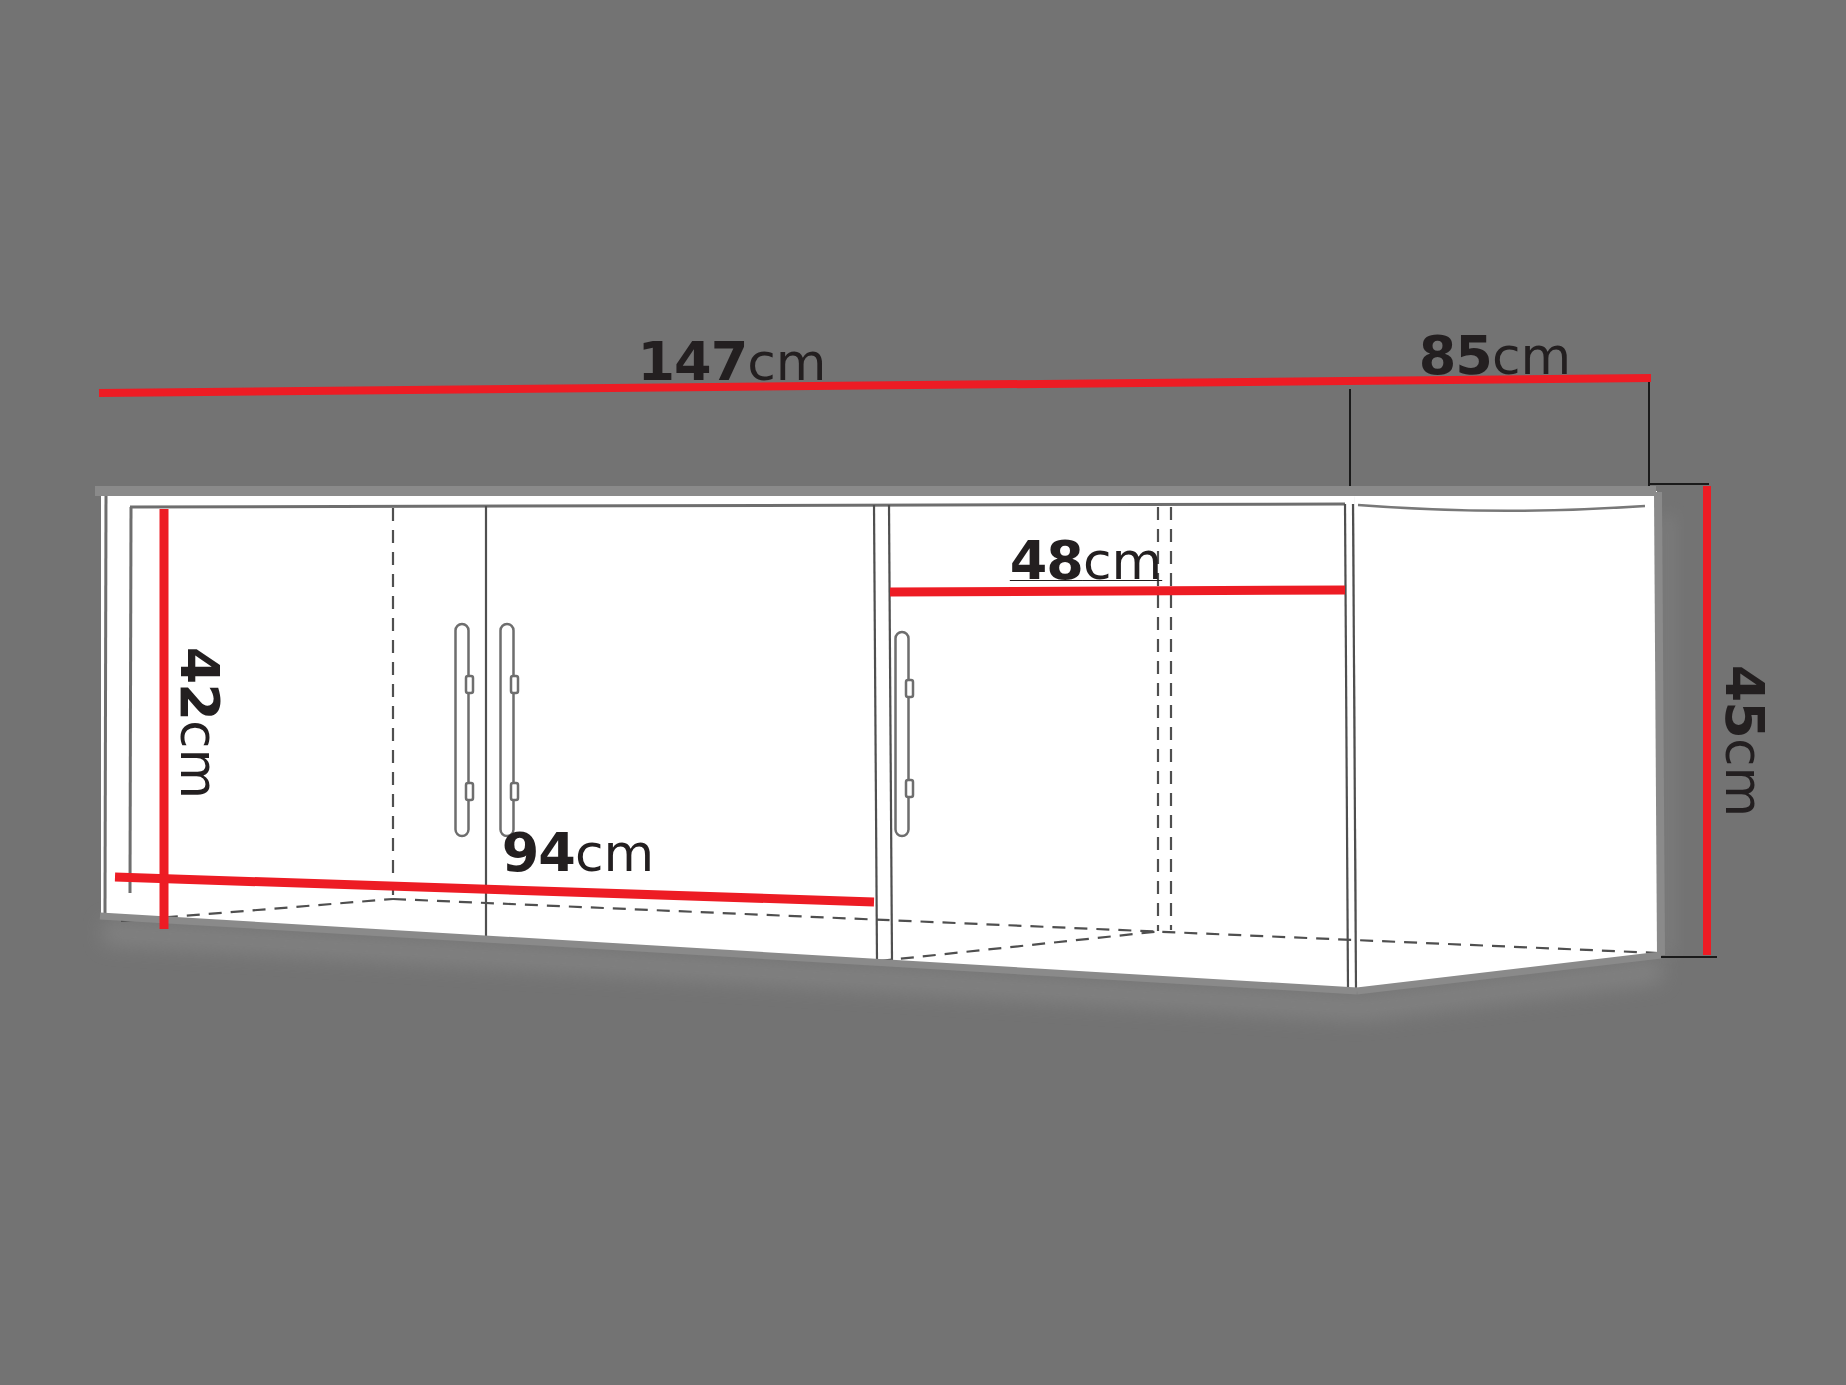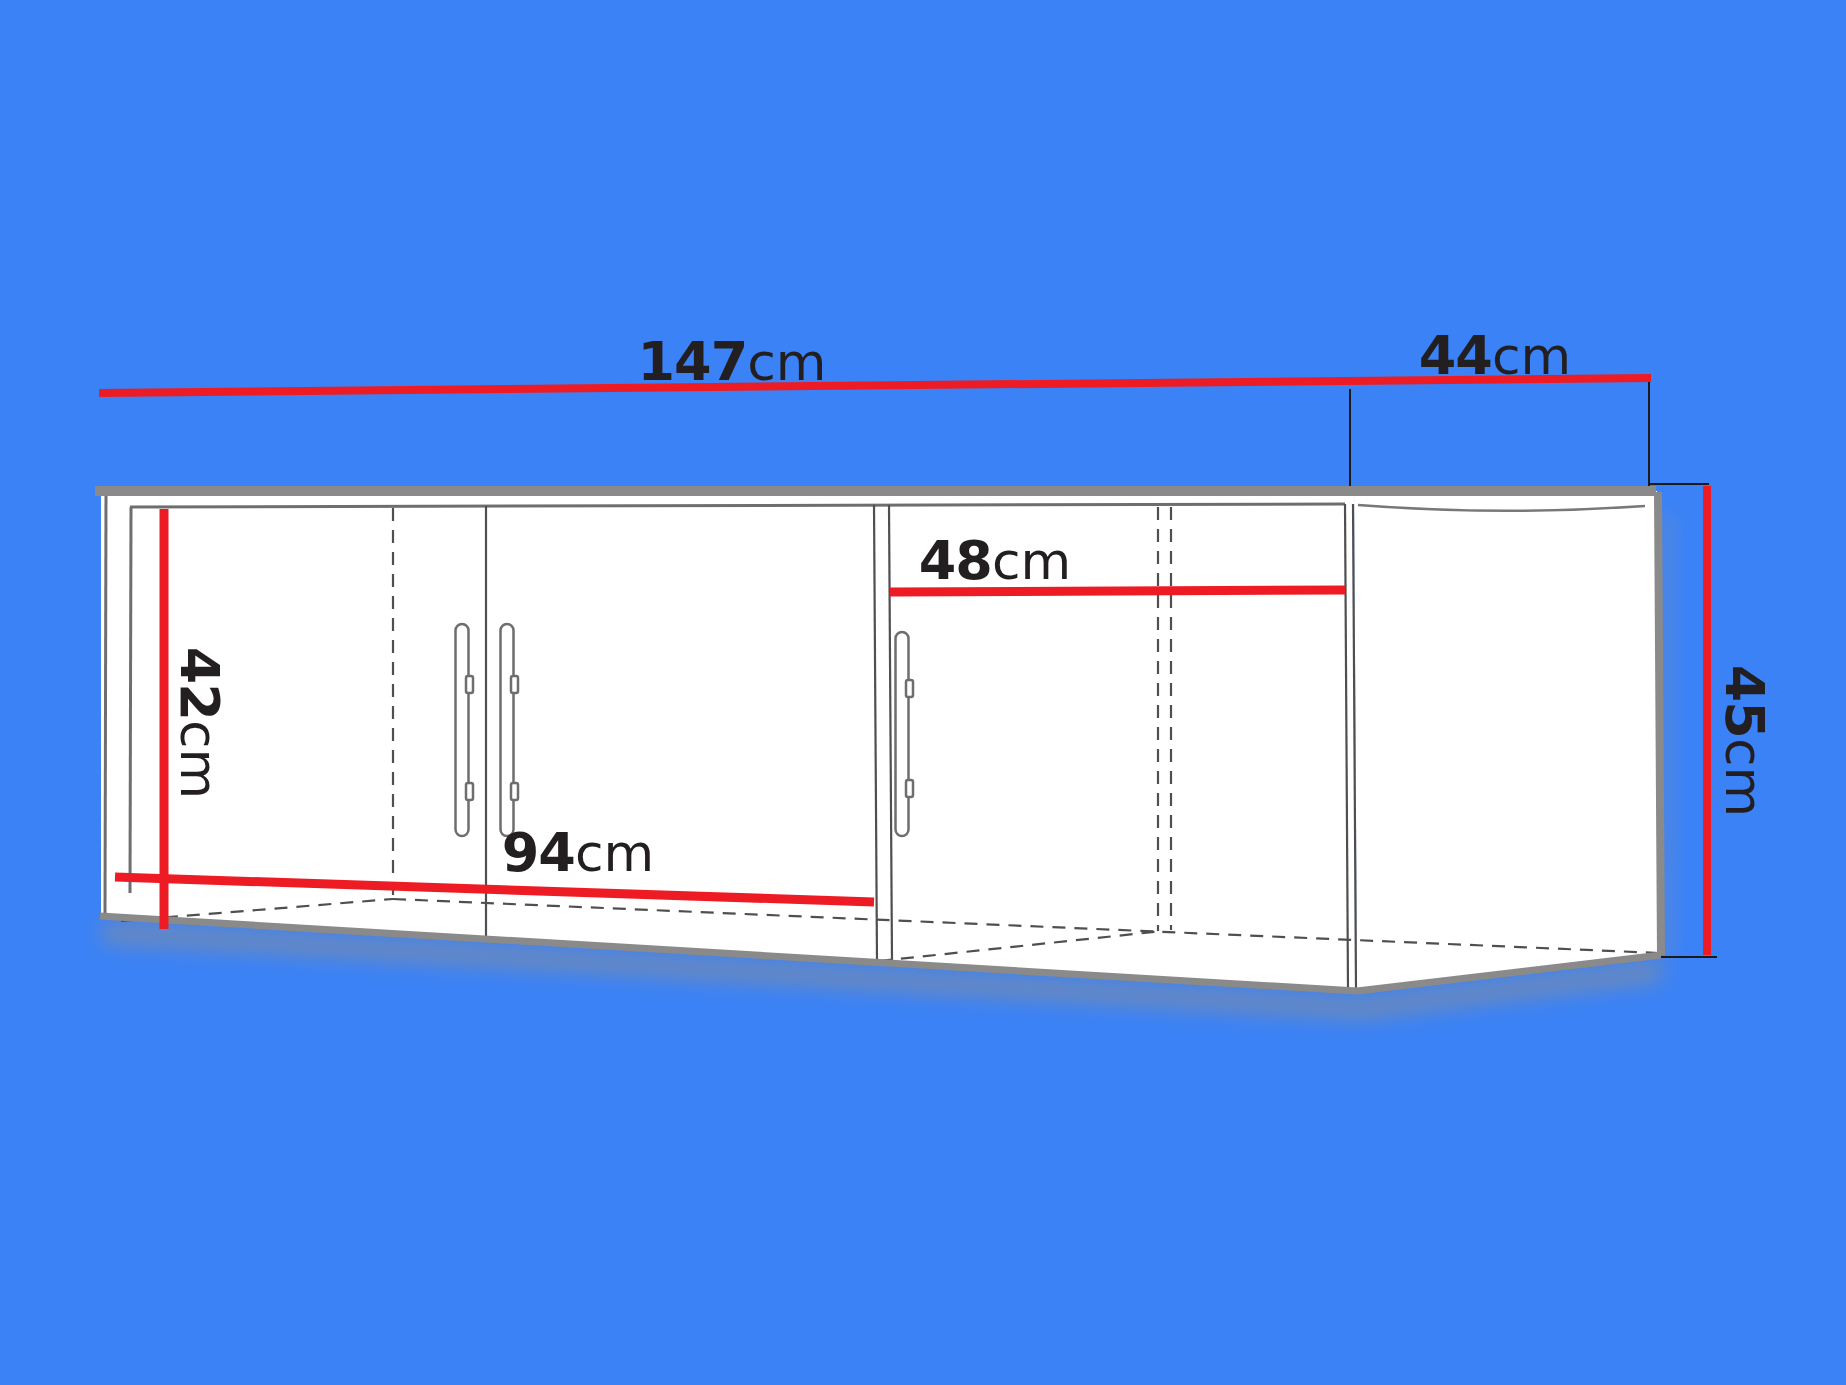--- a/index.html
+++ b/index.html
@@ -1,19 +1,19 @@
 <!DOCTYPE html>
 <html><head>
 <meta charset="utf-8">
 <style>
   html,body{margin:0;padding:0;background:#ffffff;}
   #canvas{
     position:relative;
     width:1846px;height:1385px;
-    background:#3b82f6;
+    background:#737373;
     overflow:hidden;
     font-family:"DejaVu Sans", sans-serif;
   }
   #drawing{position:absolute;left:0;top:0;width:1846px;height:1385px;}
   .dim-label{
     position:absolute;
     white-space:nowrap;
     color:#231f20;
     transform:translate(-50%,-50%);
     line-height:1;
@@ -117,32 +117,32 @@
       <path d="M 115 877 L 874 902" stroke-width="9"></path>
       <path d="M 890 592 L 1345 590" stroke-width="9"></path>
     </g>
   </svg>
 
   <div class="dim-label" style="left:732px; top:362px;">
     <span class="num">147</span><span class="unit">cm</span>
   </div>
 
   <div class="dim-label" style="left:1495px; top:356px;">
-    <span class="num">44</span><span class="unit">cm</span>
+    <span class="num">85</span><span class="unit">cm</span>
   </div>
 
   <div class="dim-label rot" style="left:1744px; top:741px;">
     <span class="num">45</span><span class="unit">cm</span>
   </div>
 
   <div class="dim-label rot" style="left:199px; top:723px;">
     <span class="num">42</span><span class="unit">cm</span>
   </div>
 
   <div class="dim-label" style="left:578px; top:853px;text-align:center;">
     <span class="num">94</span><span class="unit">cm</span>
   </div>
 
-  <div class="dim-label" style="left:995px; top:561px;">
+  <div class="dim-label" style="left:1086px; top:561px;text-decoration:underline;">
     <span class="num">48</span><span class="unit">cm</span>
   </div>
 
 </div>
 
 </body></html>

